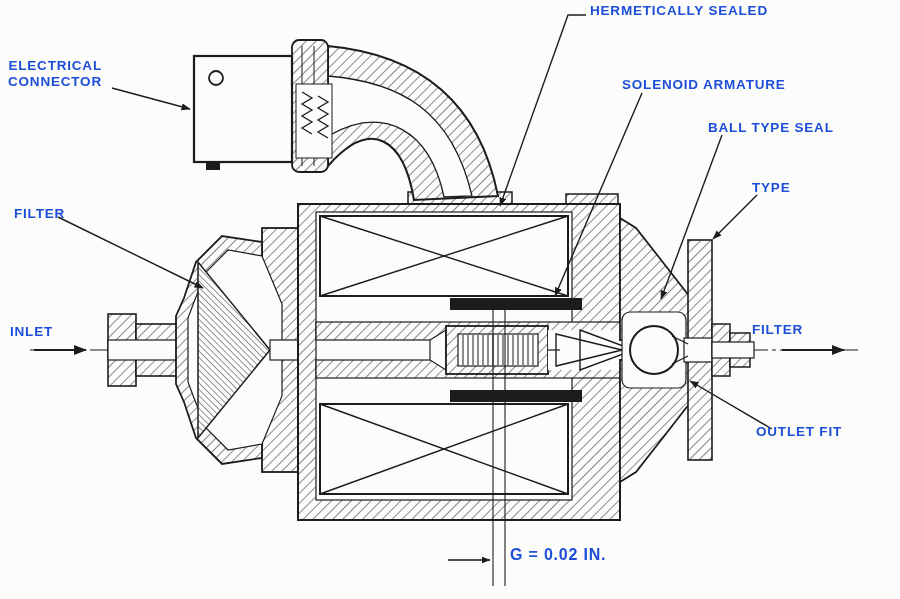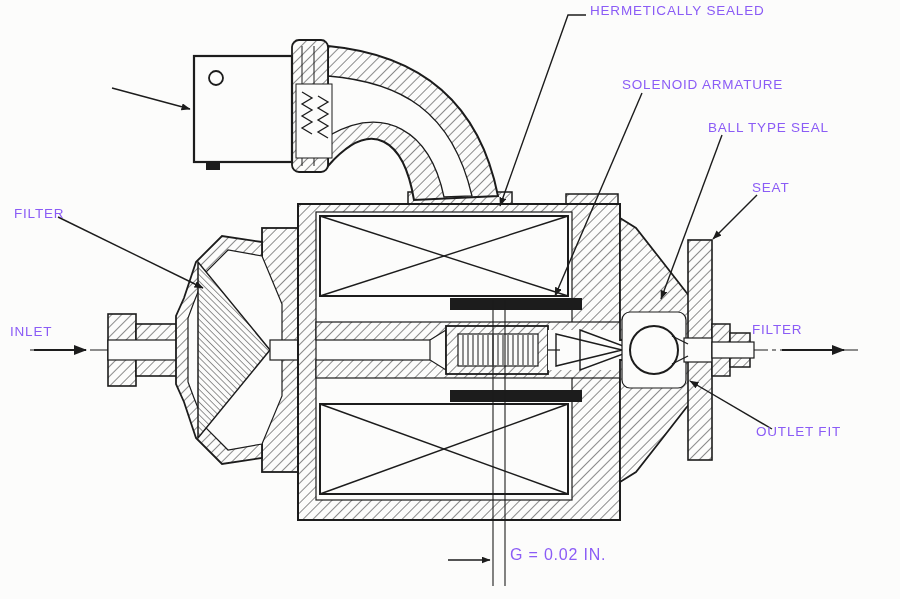--- a/index.html
+++ b/index.html
@@ -3,21 +3,21 @@
 <meta charset="utf-8">
 <style>
   html,body{margin:0;padding:0;background:#ffffff;}
   .stage{
     position:relative;width:900px;height:599px;
     background:#fcfcfb;overflow:hidden;
     font-family:"Liberation Sans",sans-serif;
   }
   .stage svg{position:absolute;left:0;top:0;}
   .lbl{
-    position:absolute;color:#8b5cf6;font-weight:400;
+    position:absolute;color:#1d4ed8;font-weight:700;
     font-size:13.5px;line-height:16px;letter-spacing:.8px;
     white-space:nowrap;pointer-events:none;text-align:right;
   }
   .lbl.small{font-size:16px;}
 </style>
 </head>
 <body>
 
 <div class="stage">
 
@@ -135,26 +135,30 @@
     <g stroke="#1c1c1c">
       <line x1="34" y1="350" x2="86" y2="350" stroke-width="2.2" marker-end="url(#arrBig)"></line>
       <line x1="782" y1="350" x2="844" y2="350" stroke-width="2.2" marker-end="url(#arrBig)"></line>
     </g>
   </svg>
 
   <div class="lbl" style="left:590px;top:3px;">
     <div>HERMETICALLY SEALED</div>
   </div>
 
+  <div class="lbl" style="left:8px;top:58px;">
+    <div>ELECTRICAL</div>
+    <div>CONNECTOR</div>
+  </div>
 
   <div class="lbl" style="left:622px;top:77px;">SOLENOID ARMATURE</div>
 
   <div class="lbl" style="left:708px;top:120px;">BALL TYPE SEAL</div>
 
-  <div class="lbl" style="left:752px;top:180px;">SEAT</div>
+  <div class="lbl" style="left:752px;top:180px;">TYPE</div>
 
   <div class="lbl" style="left:14px;top:206px;">FILTER</div>
 
   <div class="lbl" style="left:10px;top:324px;">INLET</div>
 
   <div class="lbl" style="left:752px;top:322px;">FILTER</div>
 
   <div class="lbl" style="left:756px;top:424px;">OUTLET FIT</div>
 
   <div class="lbl small" style="left:510px;top:547px;">G = 0.02 IN.</div>

